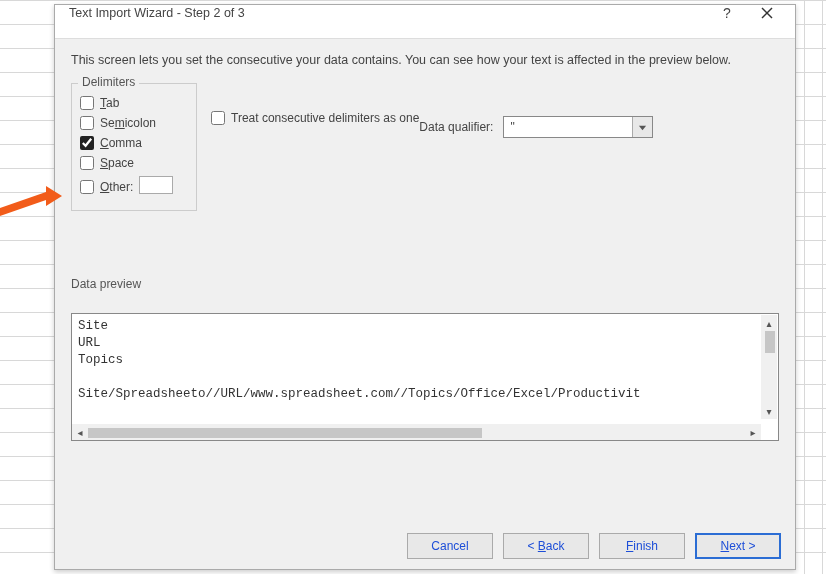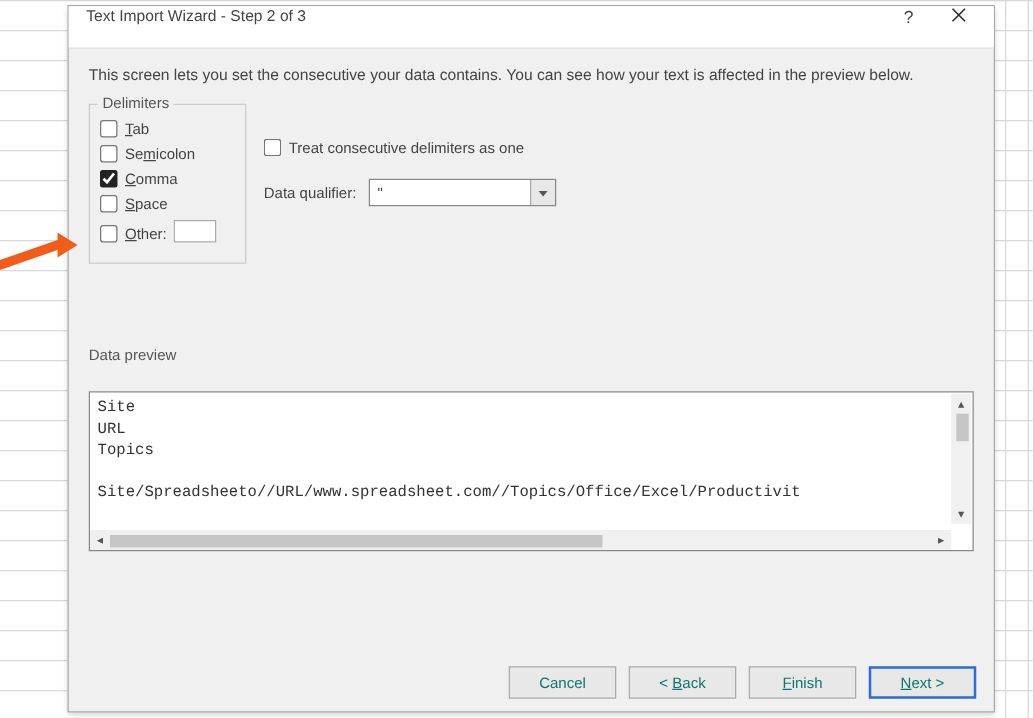--- a/index.html
+++ b/index.html
@@ -130,21 +130,21 @@
     width: 34px;
     height: 18px;
     border: 1px solid #aaa;
     margin-left: 6px;
     font-size: 12px;
     padding: 0 2px;
   }
   .right-col {
     padding-top: 28px;
     display: flex;
-    flex-direction: column;
+    flex-direction: row;
   }
   .treat-row {
     display: flex;
     align-items: center;
     margin-bottom: 18px;
   }
   .treat-row input[type=checkbox] {
     width: 14px; height: 14px;
     margin: 0 6px 0 0;
   }
@@ -249,21 +249,21 @@
     justify-content: flex-end;
     padding: 0 14px;
     gap: 10px;
   }
   .btn-std {
     min-width: 86px;
     height: 26px;
     background: #e8e8e8;
     border: 1px solid #aaa;
     font-size: 12px;
-    color: #0f766e;
+    color: #1d4ed8;
     cursor: pointer;
     padding: 0 10px;
   }
   .btn-std.default {
     border: 2px solid #2b6dd4;
     background: #e8e8e8;
   }
   .btn-std .u { text-decoration: underline; }
 </style>
 </head>

